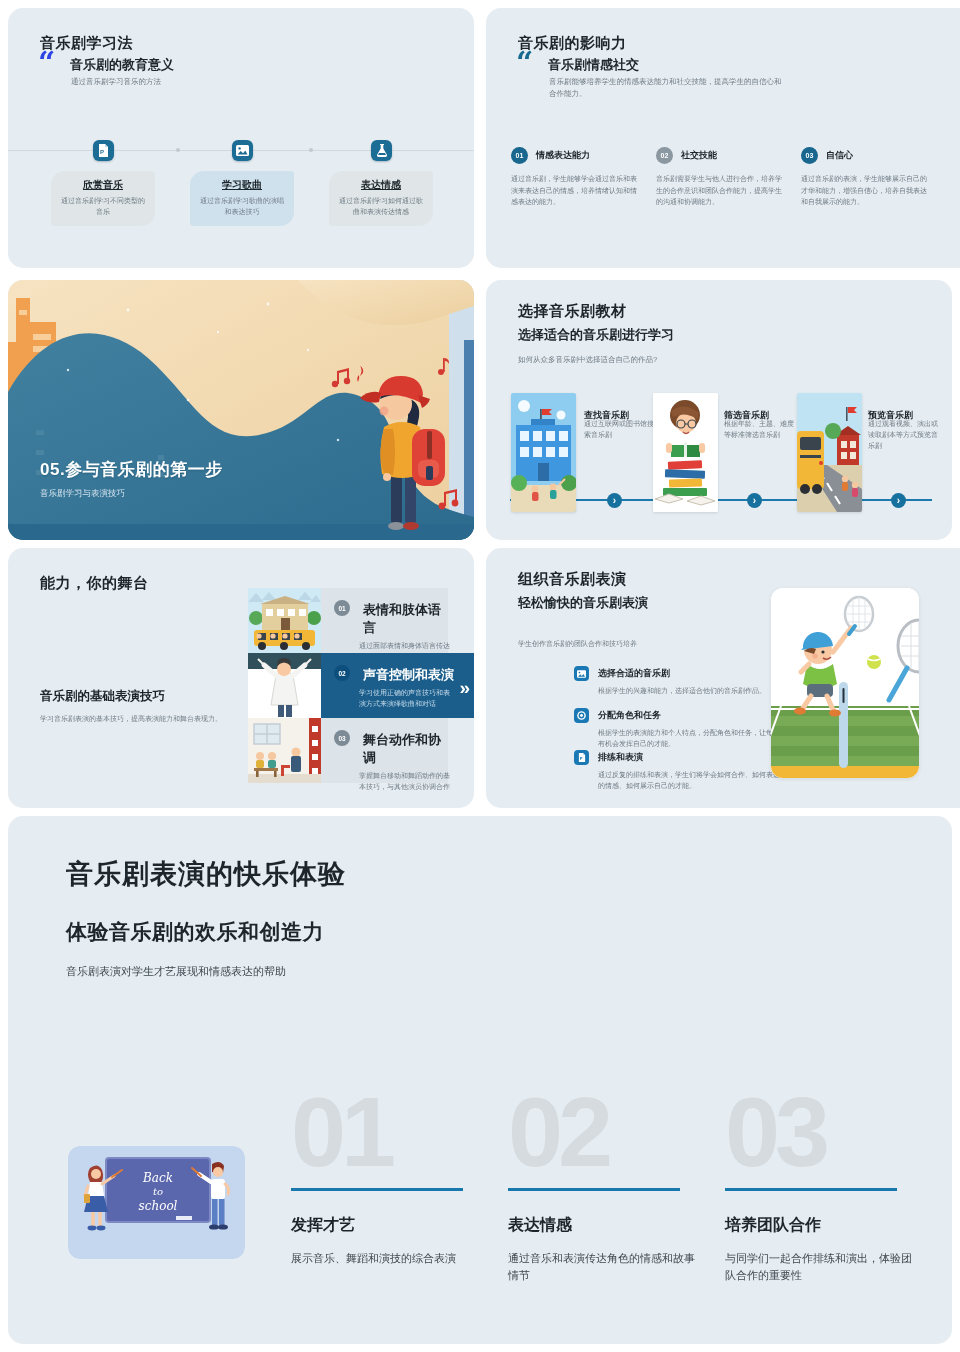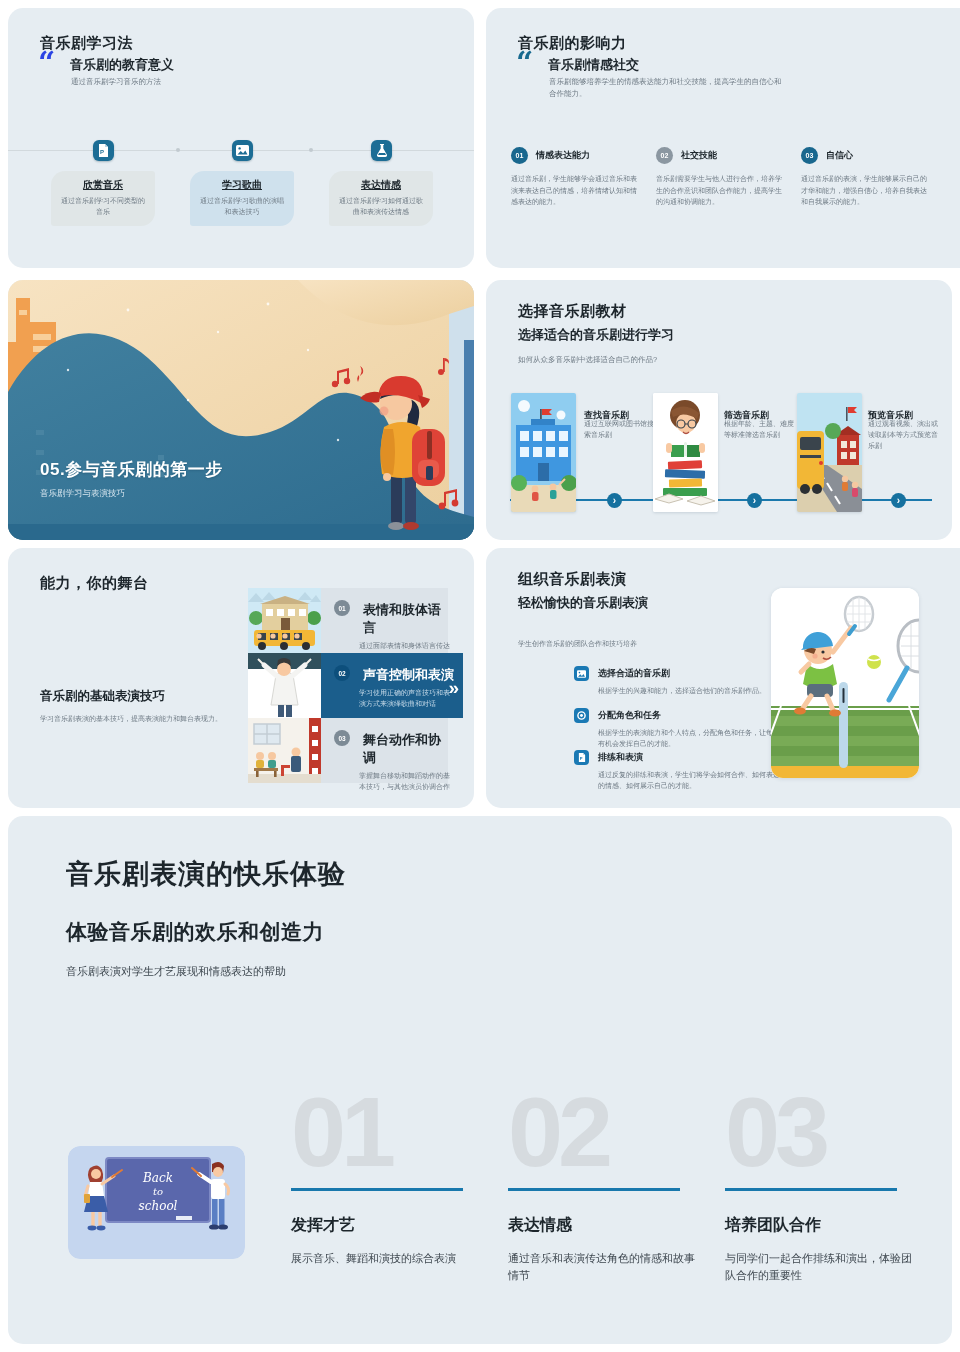--- a/index.html
+++ b/index.html
@@ -44,21 +44,21 @@
   .p-photo{top:113px;width:65px;height:119px;border-radius:2px;overflow:hidden;box-shadow:0 1px 3px rgba(30,60,80,.15);}
   .p-title{top:129px;font-size:9px;font-weight:bold;}
   .p-desc{top:138px;width:74px;font-size:7px;color:#6e7a84;line-height:1.6;}
   .p-line{left:24px;right:20px;top:219px;height:2px;background:#1b79ad;}
   .p-arrow{width:15px;height:15px;border-radius:50%;background:#16719f;top:213px;color:#fff;
            font-size:10px;font-weight:bold;display:flex;align-items:center;justify-content:center;line-height:0;}
   
   .s5-img{left:240px;width:73px;height:65px;overflow:hidden;}
   .s5-card{left:313px;width:127px;height:65px;box-sizing:border-box;padding:12px 0 0 13px;}
   .s5-light{background:#dce3e9;}
-  .s5-dark{left:313px;width:142px;background:#1b5e8c;}
+  .s5-dark{left:313px;width:153px;background:#1b5e8c;}
   .s5-row{display:flex;gap:9px;}
   .s5-circle{flex:none;width:16px;height:16px;border-radius:50%;color:#fff;font-size:6.5px;font-weight:bold;
              display:flex;align-items:center;justify-content:center;}
   .c-gray{background:#7d8b96;} .c-deep{background:#0d4f7c;}
   .s5-card h4{margin:1px 4px 0;font-size:13px;}
   .s5-card p{margin:4px 0 0;font-size:7px;line-height:1.55;width:92px;color:#6e7a84;}
   .s5-dark h4{color:#fff;} .s5-dark p{color:#c9dcea;}
   .dbl-chev{right:5px;top:24px;color:#fff;font-size:19px;font-weight:bold;letter-spacing:-1px;}
   .s5-sec-title{left:32px;top:140px;font-size:12.5px;font-weight:bold;}
   .s5-sec-desc{left:32px;top:165px;width:200px;font-size:7px;color:#6e7a84;line-height:1.6;}

